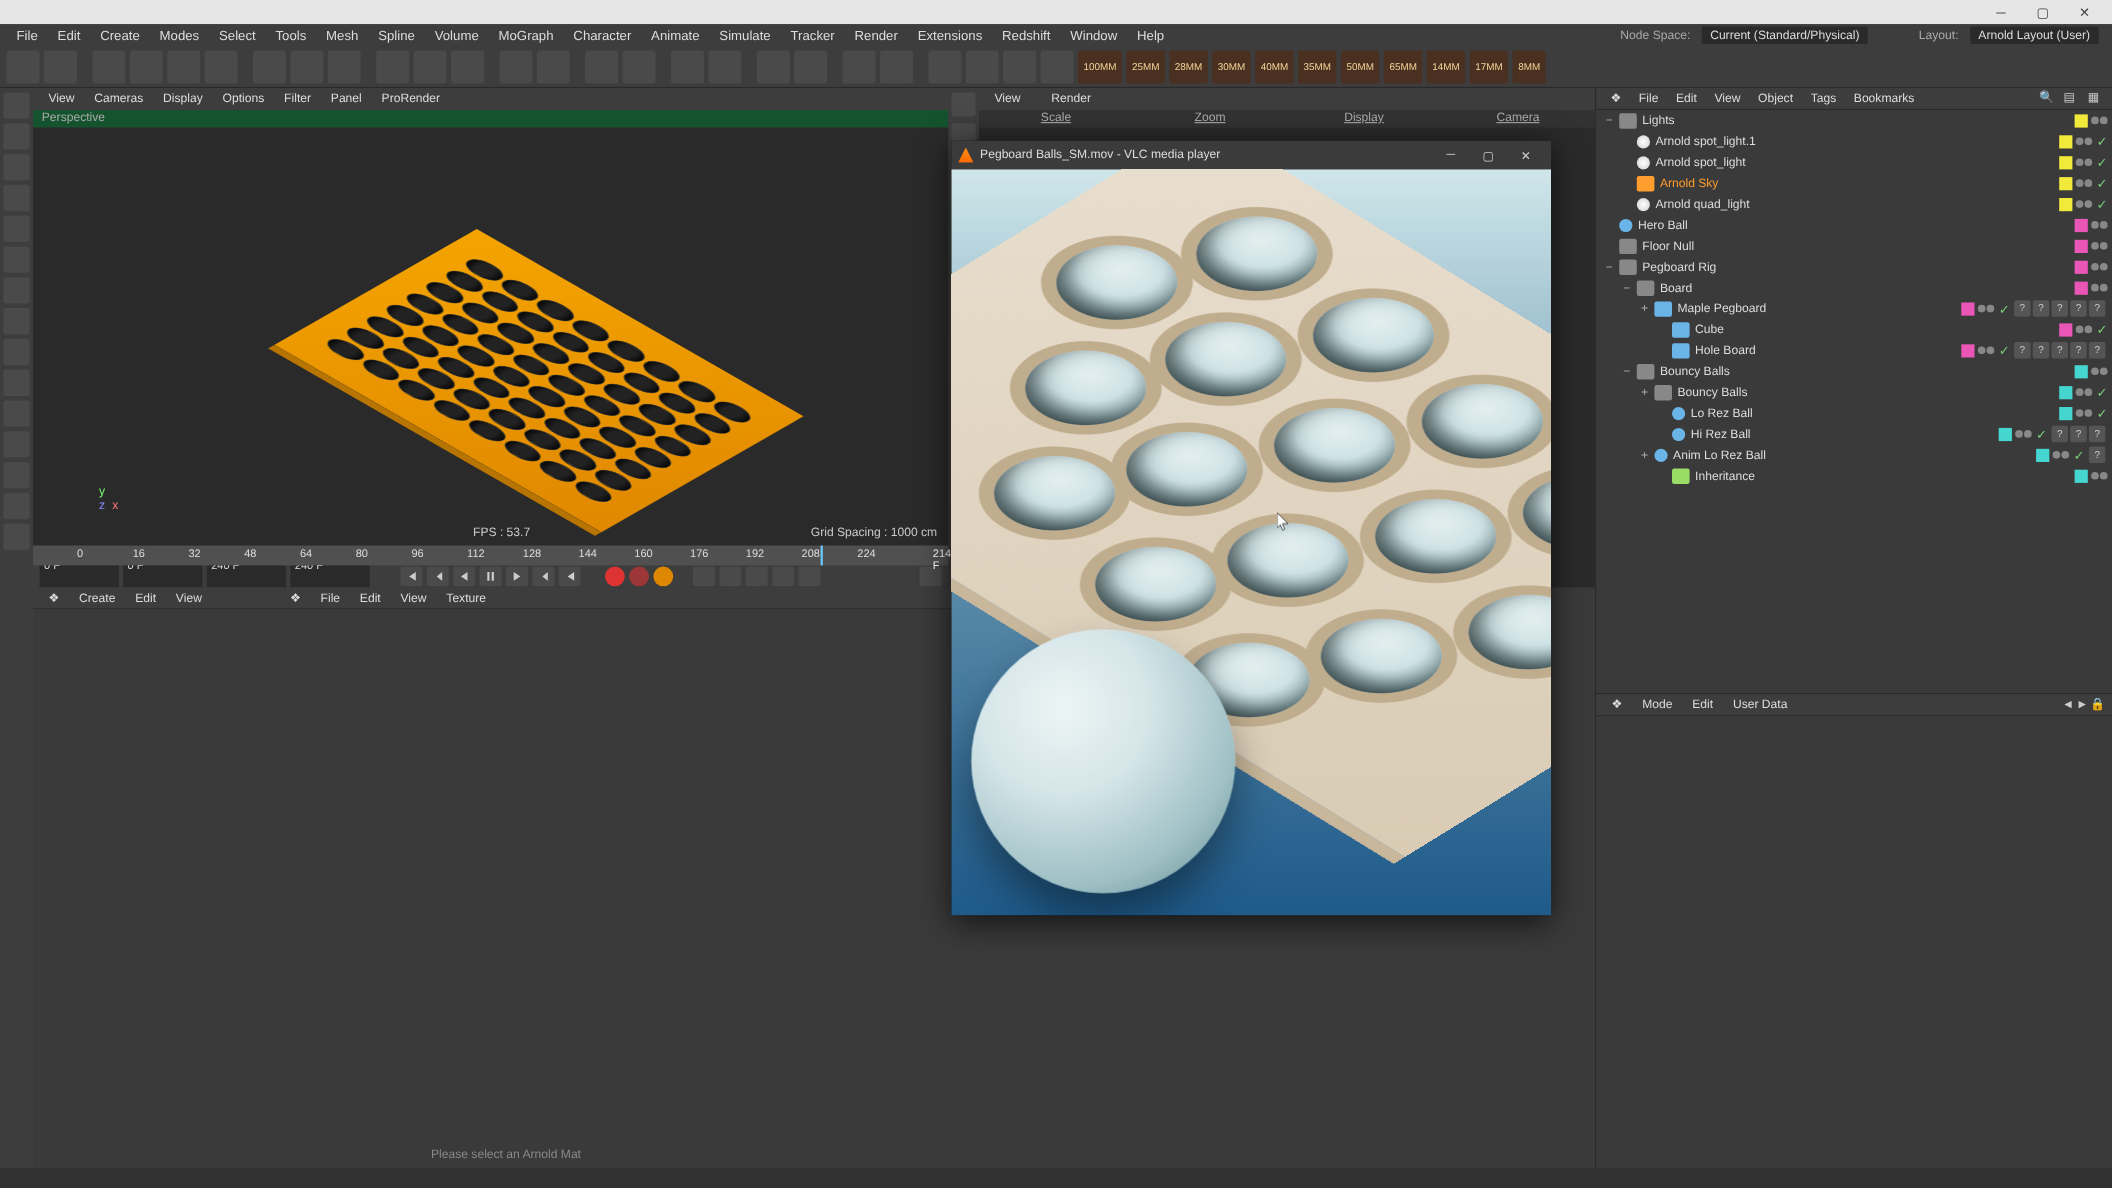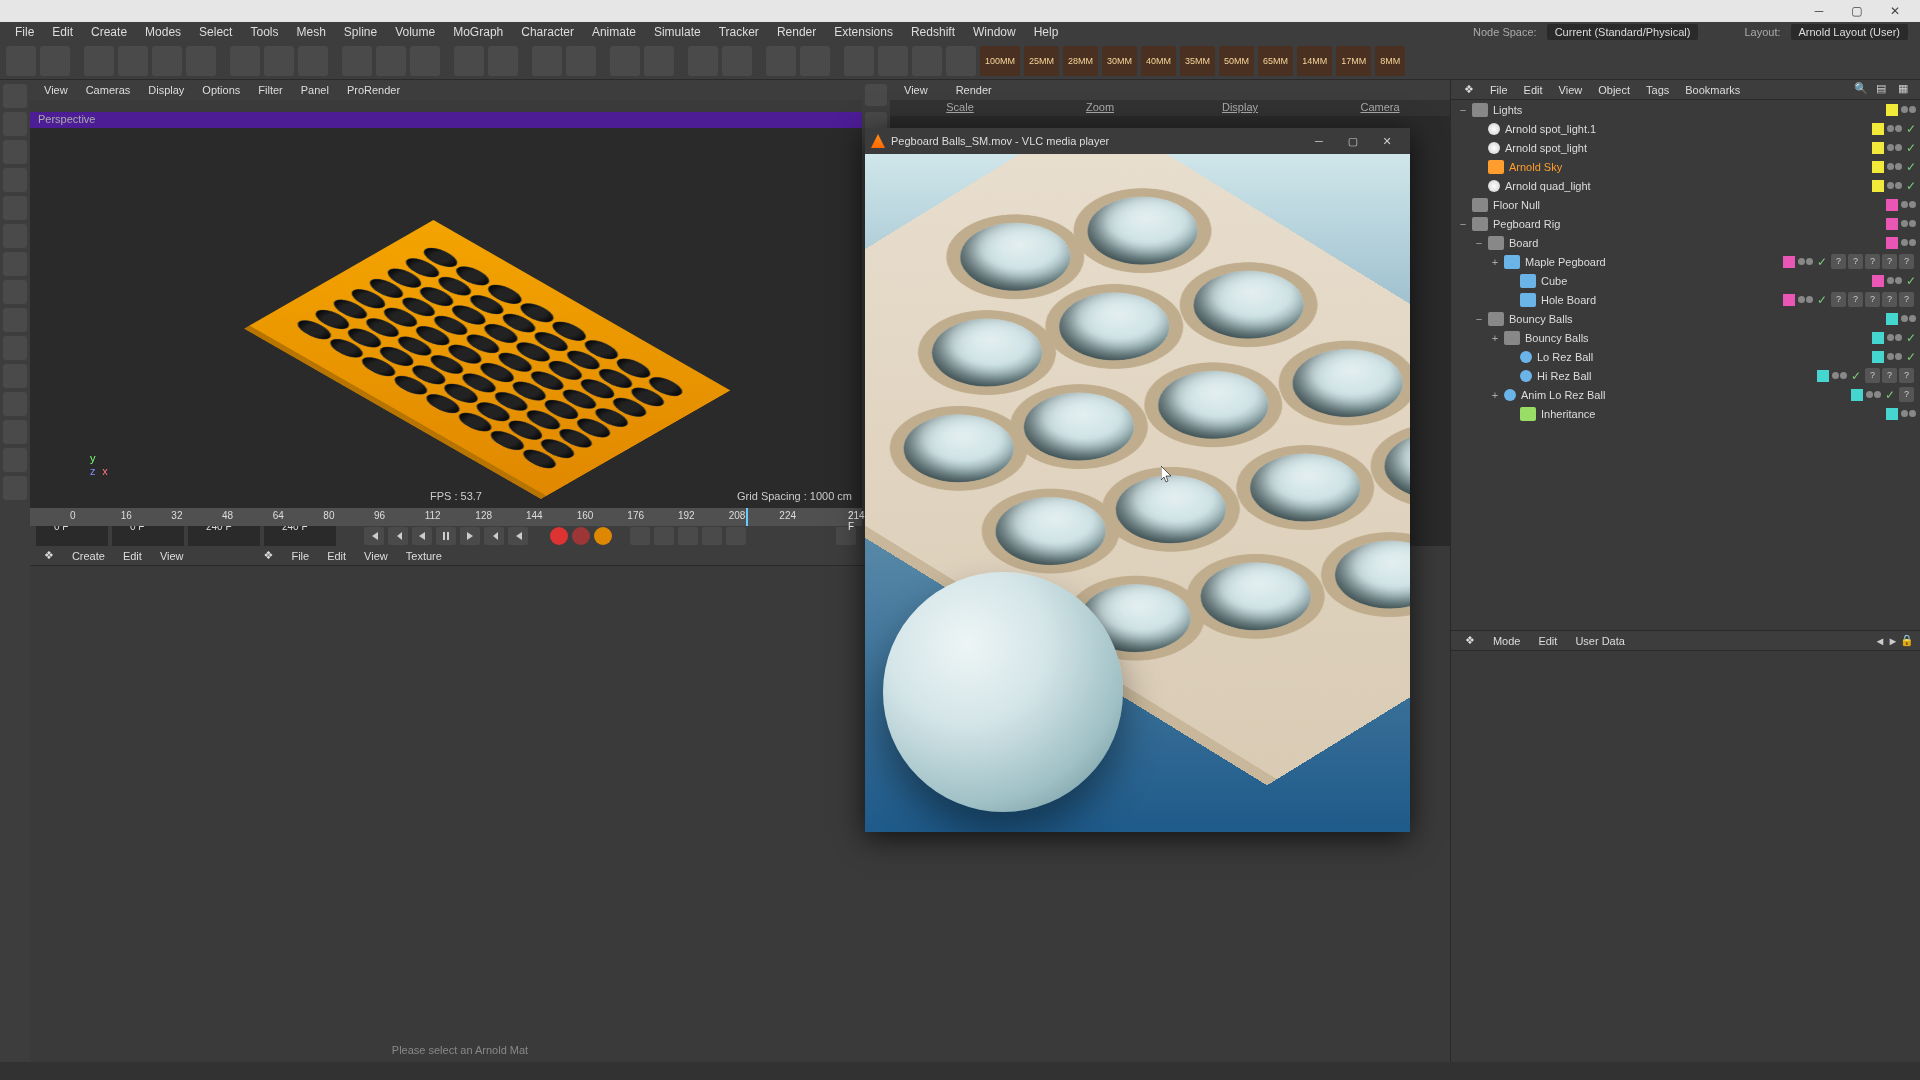--- a/index.html
+++ b/index.html
@@ -29,21 +29,21 @@
 .leftcol .lb { width:24px; height:24px; background:#4a4a4a; border-radius:3px; display:flex; align-items:center; justify-content:center; }
 
 .center { flex:1; display:flex; flex-direction:column; }
 
 
 .vp-wrap { display:flex; }
 .vp-left { flex:0 0 832px; display:flex; flex-direction:column; }
 .vp-right { flex:1; display:flex; flex-direction:column; position:relative; }
 .vp-menus { height:20px; background:#3d3d3d; display:flex; align-items:center; padding:0 6px; gap:2px; }
 .vp-menus span { padding:2px 8px; color:#ddd; font-size:11px; }
-.vp-label { height:16px; background:#4c1d95; color:#aaa; font-size:11px; padding:1px 8px;margin-top:12px; }
+.vp-label { height:16px; background:#14532d; color:#aaa; font-size:11px; padding:1px 8px; }
 .viewport { height:380px; background:#2a2a2a; position:relative; overflow:hidden; }
 .viewport .board { position:absolute; left:250px; top:100px; width:420px; height:260px; transform:rotateX(55deg) rotateZ(45deg); transform-style:preserve-3d; }
 .viewport .board .plate { width:100%; height:100%; background:linear-gradient(135deg,#f4a400,#e08800); box-shadow:0 8px 0 #b87400; }
 .viewport .board .holes { position:absolute; inset:30px; display:grid; grid-template-columns:repeat(8,1fr); grid-template-rows:repeat(8,1fr); gap:4px; }
 .viewport .board .holes div { border-radius:50%; background:radial-gradient(circle,#222 40%,#000 100%); border:1px solid #333; }
 .viewport .axis { position:absolute; left:60px; bottom:30px; font-family:monospace; }
 .viewport .axis .y { color:#7f7; } .viewport .axis .z { color:#88f; } .viewport .axis .x { color:#f77; }
 .viewport .fps { position:absolute; bottom:6px; left:400px; color:#ccc; font-size:11px; }
 .viewport .grid { position:absolute; bottom:6px; right:10px; color:#ccc; font-size:11px; }
 
@@ -56,21 +56,21 @@
 
 .midtools { width:28px; background:#3d3d3d; display:flex; flex-direction:column; align-items:center; padding-top:4px; gap:6px; }
 .midtools .mt { width:22px; height:22px; background:#4a4a4a; border-radius:3px; display:flex; align-items:center; justify-content:center; font-size:8px; color:#ddd; }
 
 
 .timeline { height:38px; background:#3d3d3d; display:flex; flex-direction:column; }
 .tl-ruler { height:18px; background:#505050; position:relative; display:flex; align-items:center; }
 .tl-ruler .tick { position:absolute; color:#ddd; font-size:10px; top:2px; }
 .tl-ruler .scrub { position:absolute; top:0; width:2px; height:18px; background:#6cf; }
 .tl-ctrl { height:20px; display:flex; align-items:center; gap:4px; padding:0 6px; }
-.tl-ctrl .fld { width:72px; height:33px; background:#2a2a2a; color:#ddd; font-size:10px; padding:1px 18px; }
+.tl-ctrl .fld { width:72px; height:33px; background:#2a2a2a; color:#ddd; font-size:10px; padding:1px 4px; }
 .tl-ctrl .pb { width:20px; height:18px; background:#4a4a4a; border-radius:2px; display:flex; align-items:center; justify-content:center; }
 .tl-ctrl .pb svg { width:10px; height:10px; fill:#ccc; }
 .tl-ctrl .rec { width:18px; height:18px; border-radius:50%; }
 
 
 .lower { flex:1; background:#3d3d3d; display:flex; }
 .lower .mat { flex:0 0 860px; display:flex; flex-direction:column; }
 .lower .mat .mhdr { height:20px; background:#3d3d3d; display:flex; align-items:center; padding:0 6px; gap:2px; border-bottom:1px solid #2a2a2a; }
 .lower .mat .mhdr span { padding:2px 8px; color:#ddd; font-size:11px; }
 .lower .mat .mbody { flex:1; background:#3a3a3a; display:flex; align-items:flex-end; justify-content:center; color:#888; padding-bottom:6px; font-size:11px; }
@@ -523,20 +523,31 @@
           <span class="layer" style="background: rgb(241, 234, 58);"></span>
           <span class="vis">
             <span class="dot"></span>
             <span class="dot"></span>
           </span>
           <span class="chk">✓</span>
         </div>
         <div class="row">
           <span class="ind" style="width: 0px;"></span>
           <span class="tw"></span>
+          <span class="ico sphere"></span>
+          <span class="nm">Hero Ball</span>
+          <span class="layer" style="background: rgb(233, 86, 182);"></span>
+          <span class="vis">
+            <span class="dot"></span>
+            <span class="dot"></span>
+          </span>
+        </div>
+        <div class="row">
+          <span class="ind" style="width: 0px;"></span>
+          <span class="tw"></span>
           <span class="ico null"></span>
           <span class="nm">Floor Null</span>
           <span class="layer" style="background: rgb(233, 86, 182);"></span>
           <span class="vis">
             <span class="dot"></span>
             <span class="dot"></span>
           </span>
         </div>
         <div class="row">
           <span class="ind" style="width: 0px;"></span>

